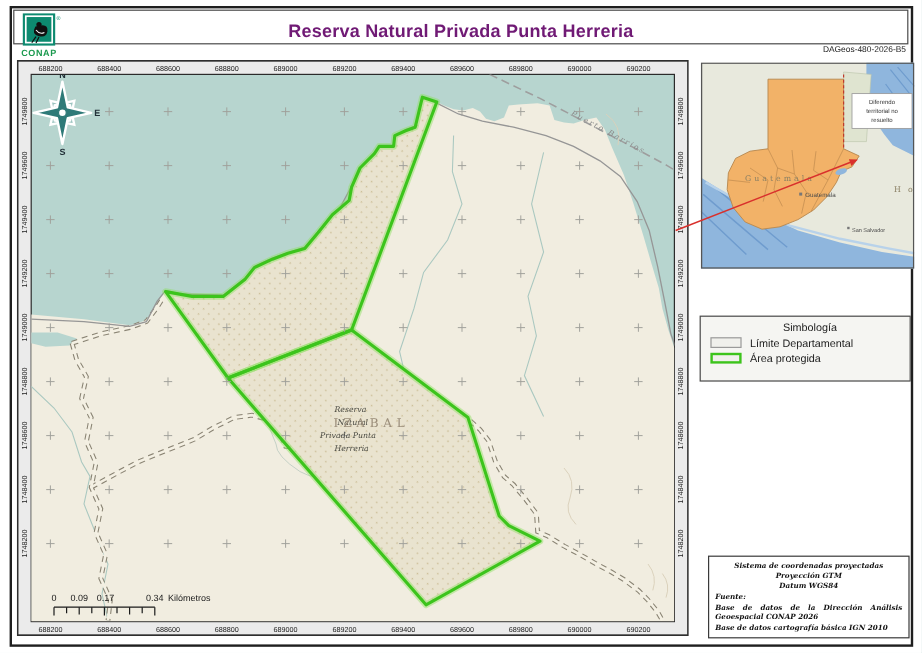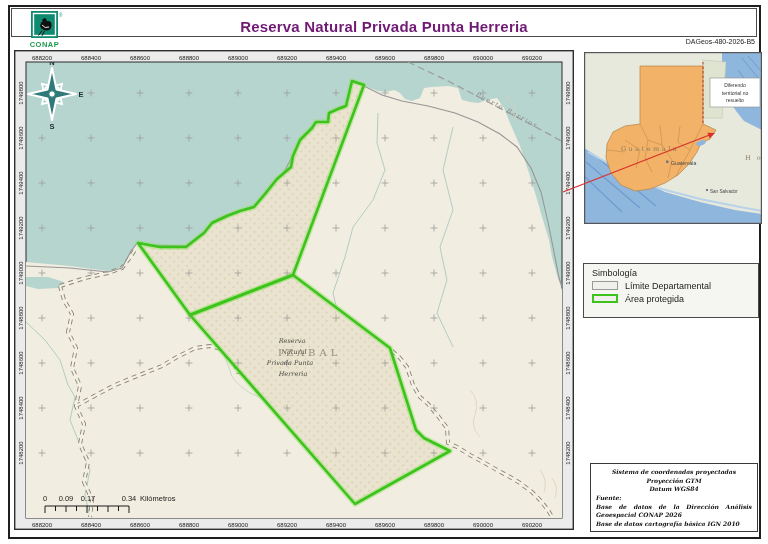--- a/index.html
+++ b/index.html
@@ -6,26 +6,26 @@
   body{width:768px;height:544px;position:relative;overflow:hidden;
        font-family:"Liberation Sans",sans-serif;}
   .page-frame{position:absolute;left:8px;top:5px;width:749px;height:530px;
               border:2.5px solid #1f1f1f;background:#fff;}
   .header-box{position:absolute;left:11px;top:8px;width:744px;height:27px;
               border:1.2px solid #4a4a4a;}
   .map-title{position:absolute;left:0;top:4px;width:100%;text-align:center;
              line-height:27px;font-size:15px;font-weight:600;color:#701a75;
              letter-spacing:.2px;}
   .doc-id{position:absolute;right:13px;top:38px;font-size:7px;color:#222;}
-  .logo-wrap{position:absolute;left:28px;top:11px;width:40px;height:48px;z-index:5;}
+  .logo-wrap{position:absolute;left:16px;top:11px;width:40px;height:48px;z-index:5;}
   .map-panel{position:absolute;left:14px;top:50px;width:560px;height:480px;}
   .inset-panel{position:absolute;left:584px;top:52px;width:178px;height:168px;}
   .legend-box{position:absolute;left:583px;top:263px;width:176px;height:55px;
               border:1.5px solid #4a4a4a;background:#f5f5f2;box-sizing:border-box;}
-  .legend-title{margin:4px 0 2px 8px;font-size:9px;color:#1c1c1c;}
+  .legend-title{margin:4px 0 2px 8px;font-size:9px;color:#1c1c1c;text-align:center;}
   .legend-row{display:flex;align-items:flex-start;margin:3px 0 0 8px;}
   .sw{display:inline-block;width:26px;height:9px;background:#f0f0ec;box-sizing:border-box;}
   .sw-dept{border:1px solid #9a9a9a;}
   .sw-prot{border:2px solid #3cc41c;}
   .legend-label{font-size:9px;color:#1c1c1c;margin-left:7px;}
   .credits-box{position:absolute;left:590px;top:463px;width:168px;height:69px;
                border:1px solid #3a3a3a;background:#fff;box-sizing:border-box;
                font-family:"DejaVu Serif",serif;font-style:italic;font-weight:bold;
                font-size:6px;color:#111;padding:4px 5px;line-height:1.45;}
   .cred-center{text-align:center;}

